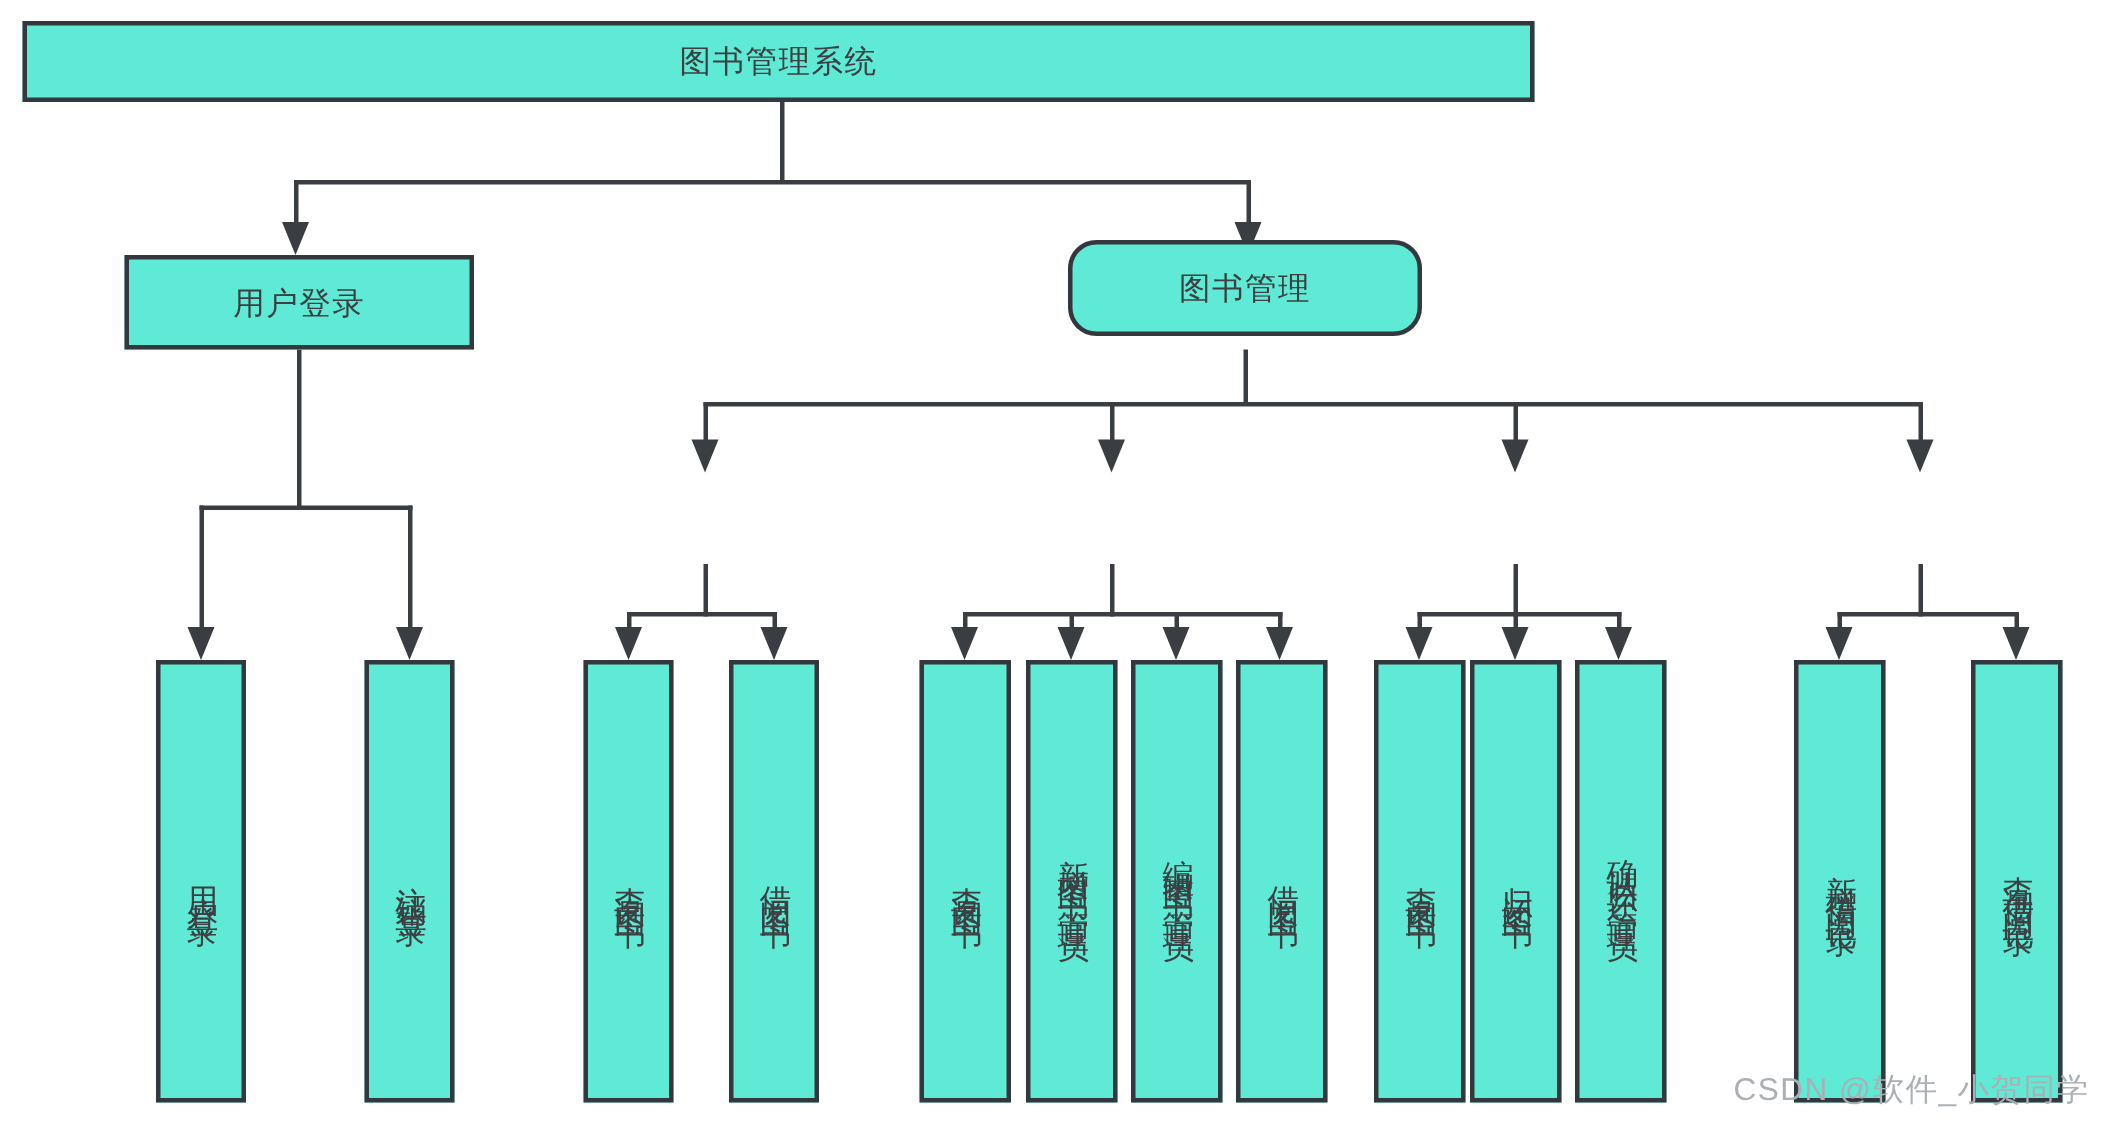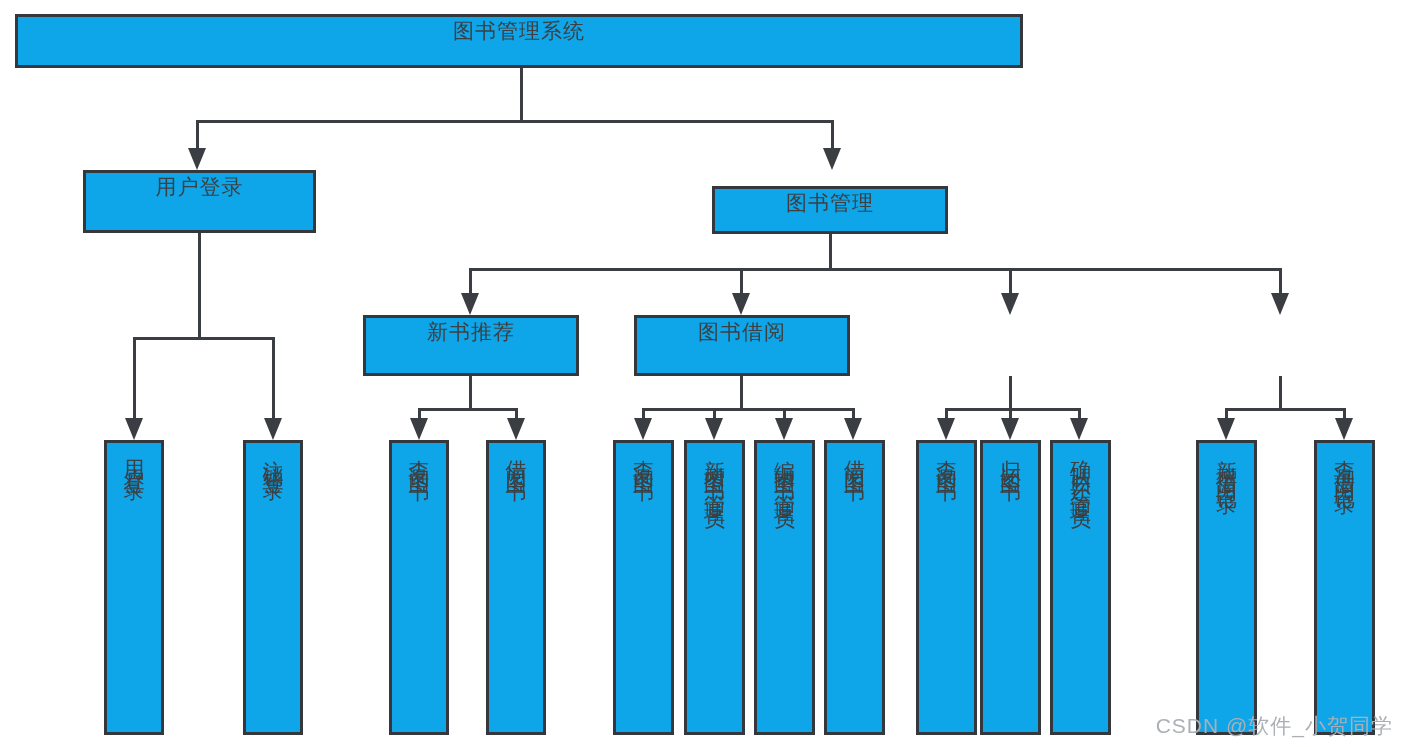--- a/index.html
+++ b/index.html
@@ -5,24 +5,24 @@
   html,body{margin:0;padding:0;background:#ffffff;}
   .stage{
     position:relative;
     width:1405px;height:747px;
     background:#ffffff;
     font-family:"Liberation Sans","DejaVu Sans",sans-serif;
     overflow:hidden;
   }
   .node{
     position:absolute;
-    background:#0ea5e9;
+    background:#5eead4;
     border:3px solid #34383c;
     box-sizing:border-box;
-    display:flex;justify-content:center;
+    display:flex;align-items:center;justify-content:center;
   }
   .hlabel{
     font-size:21px;color:#3c4043;letter-spacing:1px;white-space:nowrap;
   }
   .vlabel{
     writing-mode:vertical-rl;
     text-orientation:mixed;
     font-size:21px;color:#3c4043;
     letter-spacing:7px;
     white-space:nowrap;
@@ -105,30 +105,24 @@
   <div class="vline" style="left:1343px;top:408px;height:14px;"></div>
   <div class="arrow" style="left:1335px;top:418px;"></div>
 
   <div class="node" style="left:15px;top:14px;width:1008px;height:54px;">
     <span class="hlabel">图书管理系统</span>
   </div>
 
   <div class="node" style="left:83px;top:170px;width:233px;height:63px;">
     <span class="hlabel">用户登录</span>
   </div>
-  <div class="node" style="left:712px;top:186px;width:236px;height:48px;">
+  <div class="node" style="left:712px;top:160px;width:236px;height:64px;border-radius:19px;">
     <span class="hlabel">图书管理</span>
   </div>
 
-  <div class="node" style="left:363px;top:315px;width:216px;height:61px;">
-    <span class="hlabel">新书推荐</span>
-  </div>
-  <div class="node" style="left:634px;top:315px;width:216px;height:61px;">
-    <span class="hlabel">图书借阅</span>
-  </div>
 
   <div class="node" style="left:104px;top:440px;width:60px;height:295px;">
     <span class="vlabel">用户登录</span>
   </div>
   <div class="node" style="left:243px;top:440px;width:60px;height:295px;">
     <span class="vlabel">注销登录</span>
   </div>
 
   <div class="node" style="left:389px;top:440px;width:60px;height:295px;">
     <span class="vlabel">查询图书</span>

